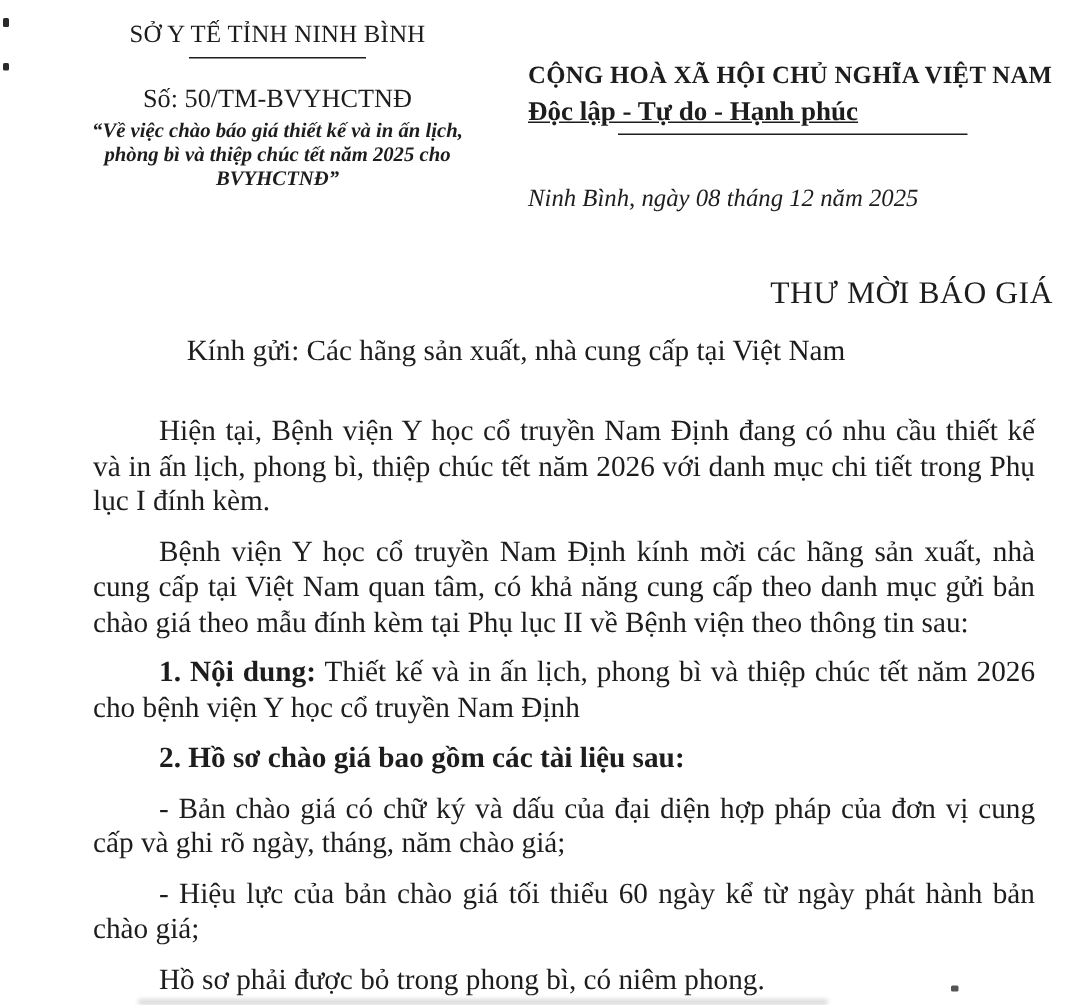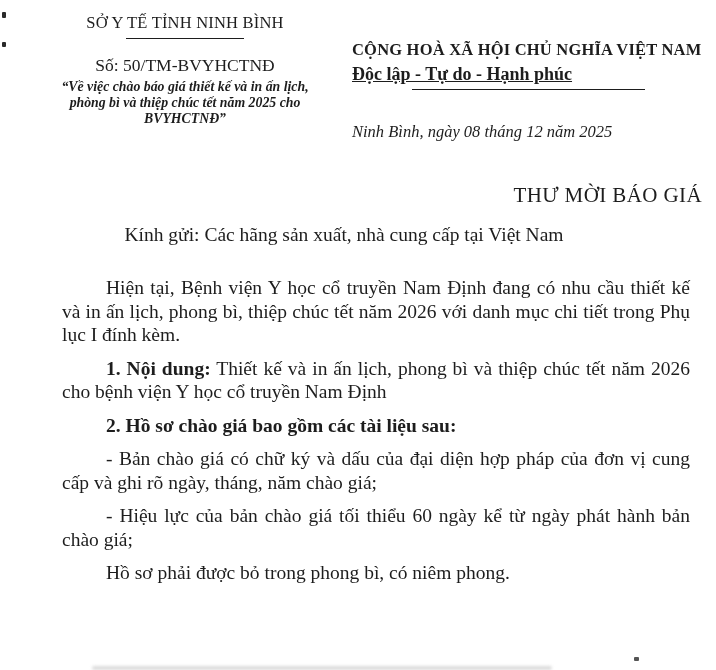--- a/index.html
+++ b/index.html
@@ -92,20 +92,21 @@
     <div class="nat2">Độc lập - Tự do - Hạnh phúc</div>
     <hr class="motto-rule">
     <div class="dateline">Ninh Bình, ngày 08  tháng 12 năm 2025</div>
   </div>
 
   <div class="doc-title">THƯ MỜI BÁO GIÁ</div>
   <div class="greeting">Kính gửi: Các hãng sản xuất, nhà cung cấp tại Việt Nam</div>
 
   <div class="body-text">
     <p>Hiện tại, Bệnh viện Y học cổ truyền Nam Định đang có nhu cầu thiết kế và in ấn lịch, phong bì, thiệp chúc tết năm 2026 với danh mục chi tiết trong Phụ lục I đính kèm.</p>
+    <p>Bệnh viện Y học cổ truyền Nam Định kính mời các hãng sản xuất, nhà cung cấp tại Việt Nam quan tâm, có khả năng cung cấp theo danh mục gửi bản chào giá theo mẫu đính kèm tại Phụ lục II về Bệnh viện theo thông tin sau:</p>
     <p><span class="bold">1. Nội dung:</span><span> Thiết kế và in ấn lịch, phong bì và thiệp chúc tết năm 2026 cho bệnh viện Y học cổ truyền Nam Định</span></p>
     <p class="bold">2. Hồ sơ chào giá bao gồm các tài liệu sau:</p>
     <p>- Bản chào giá có chữ ký và dấu của đại diện hợp pháp của đơn vị cung cấp và ghi rõ ngày, tháng, năm chào giá;</p>
     <p>- Hiệu lực của bản chào giá tối thiểu 60 ngày kể từ ngày phát hành bản chào giá;</p>
     <p class="last">Hồ sơ phải được bỏ trong phong bì, có niêm phong.</p>
   </div>
 
   <div class="speck speck1"></div>
   <div class="speck speck2"></div>
   <div class="speck speck3"></div>

